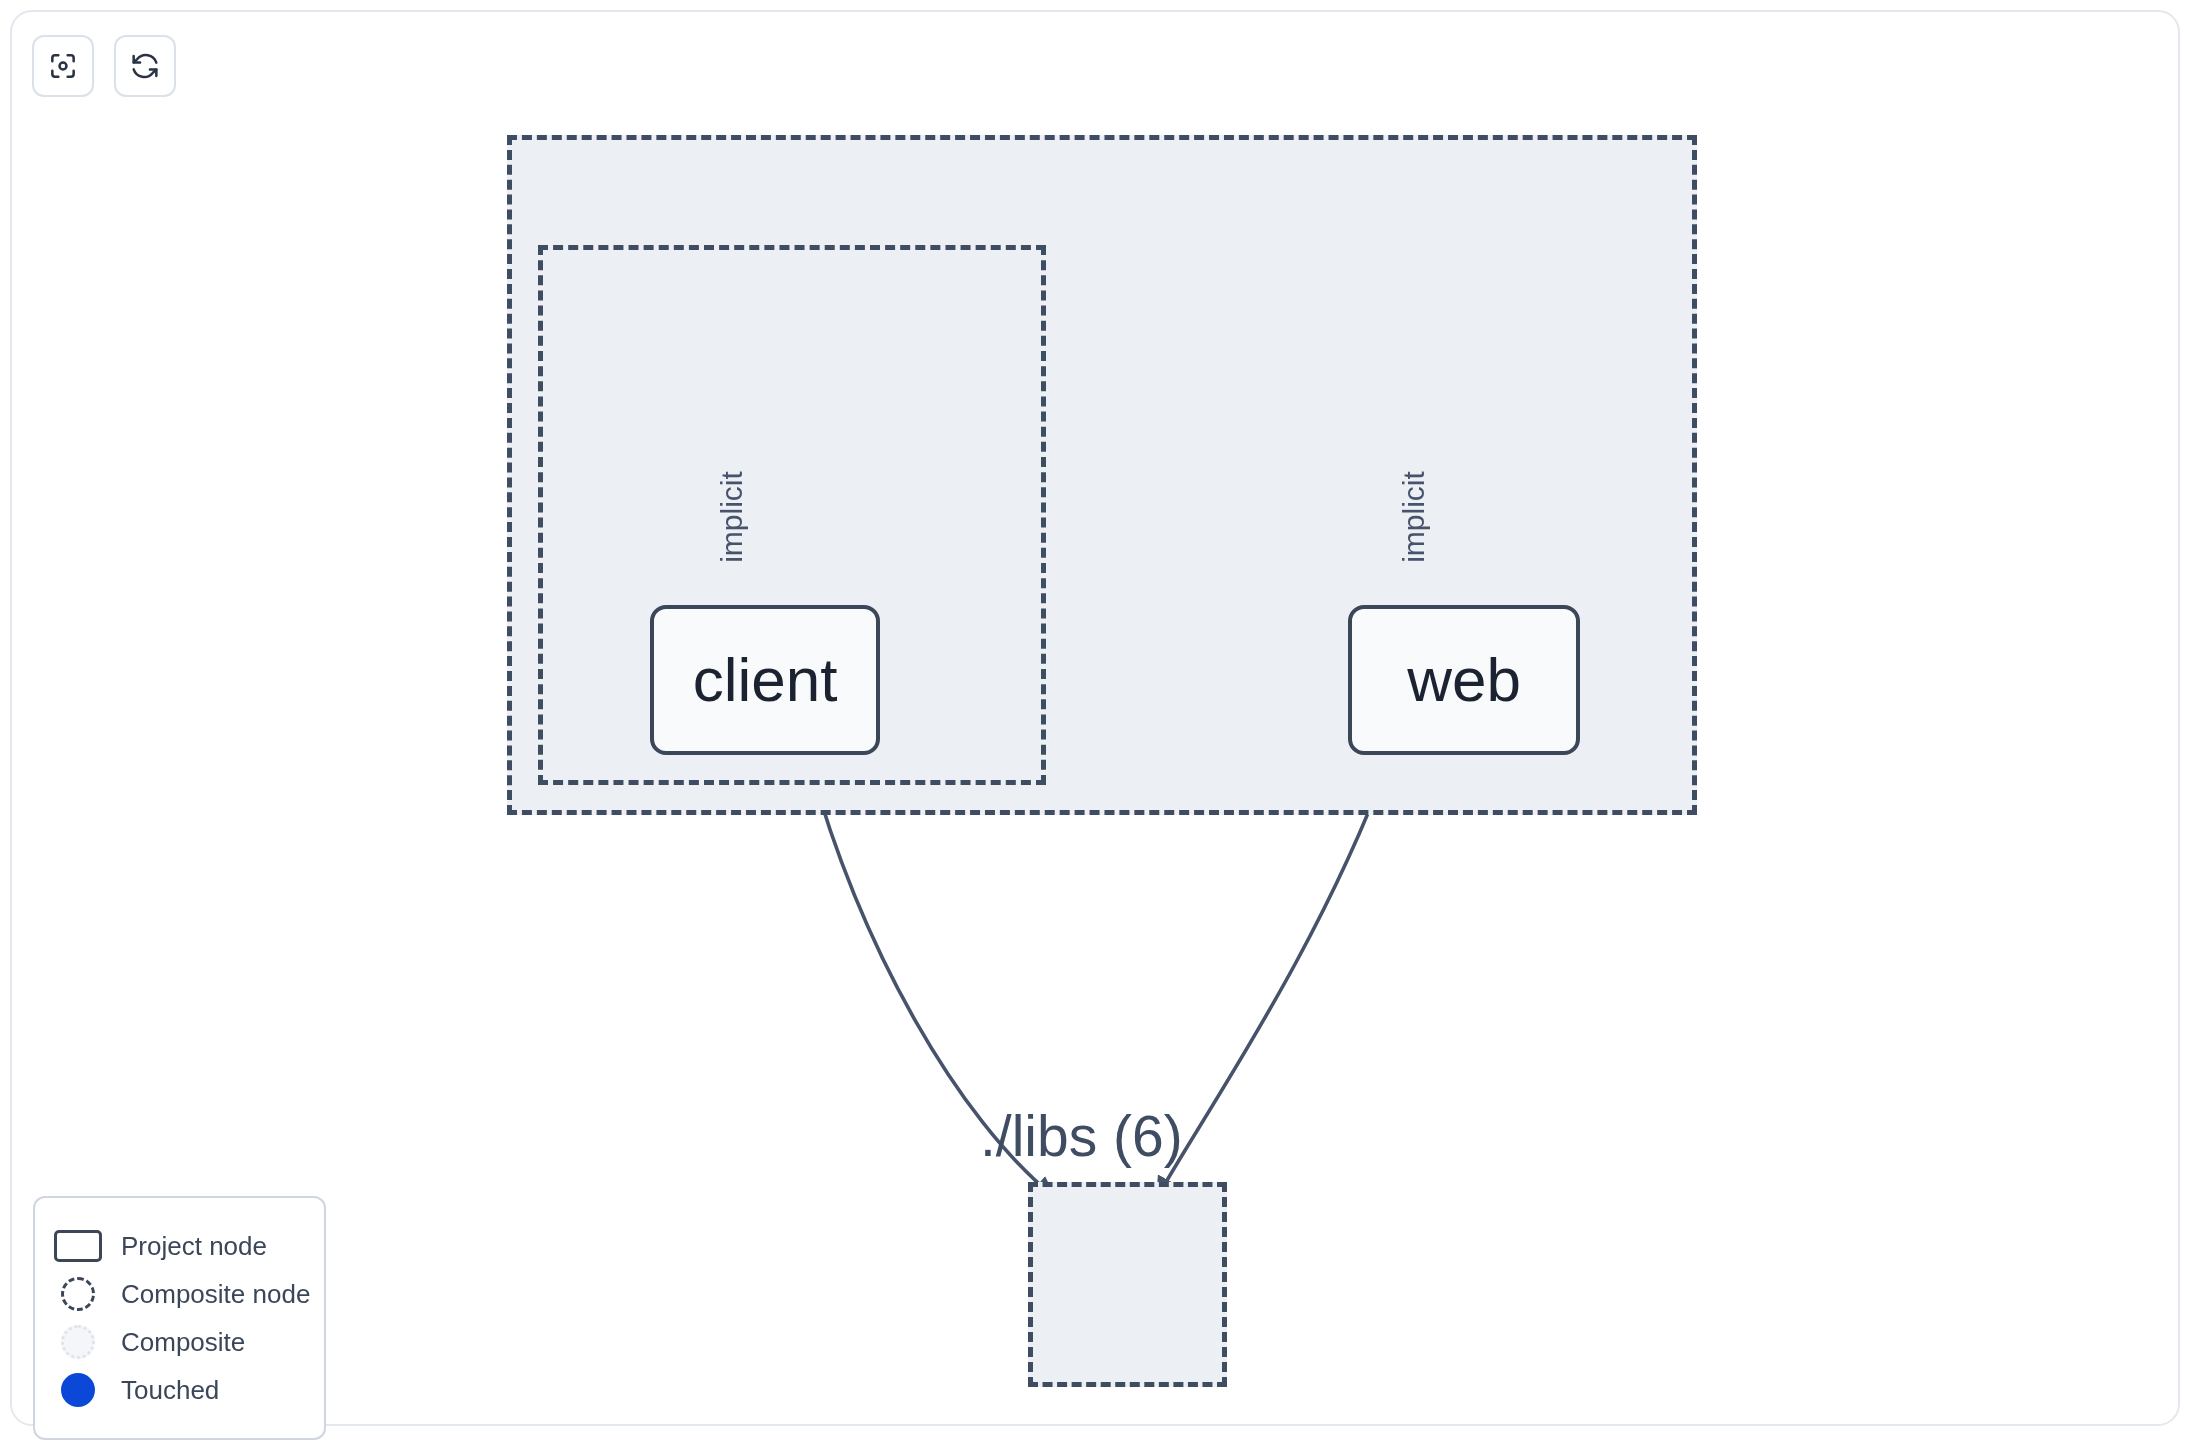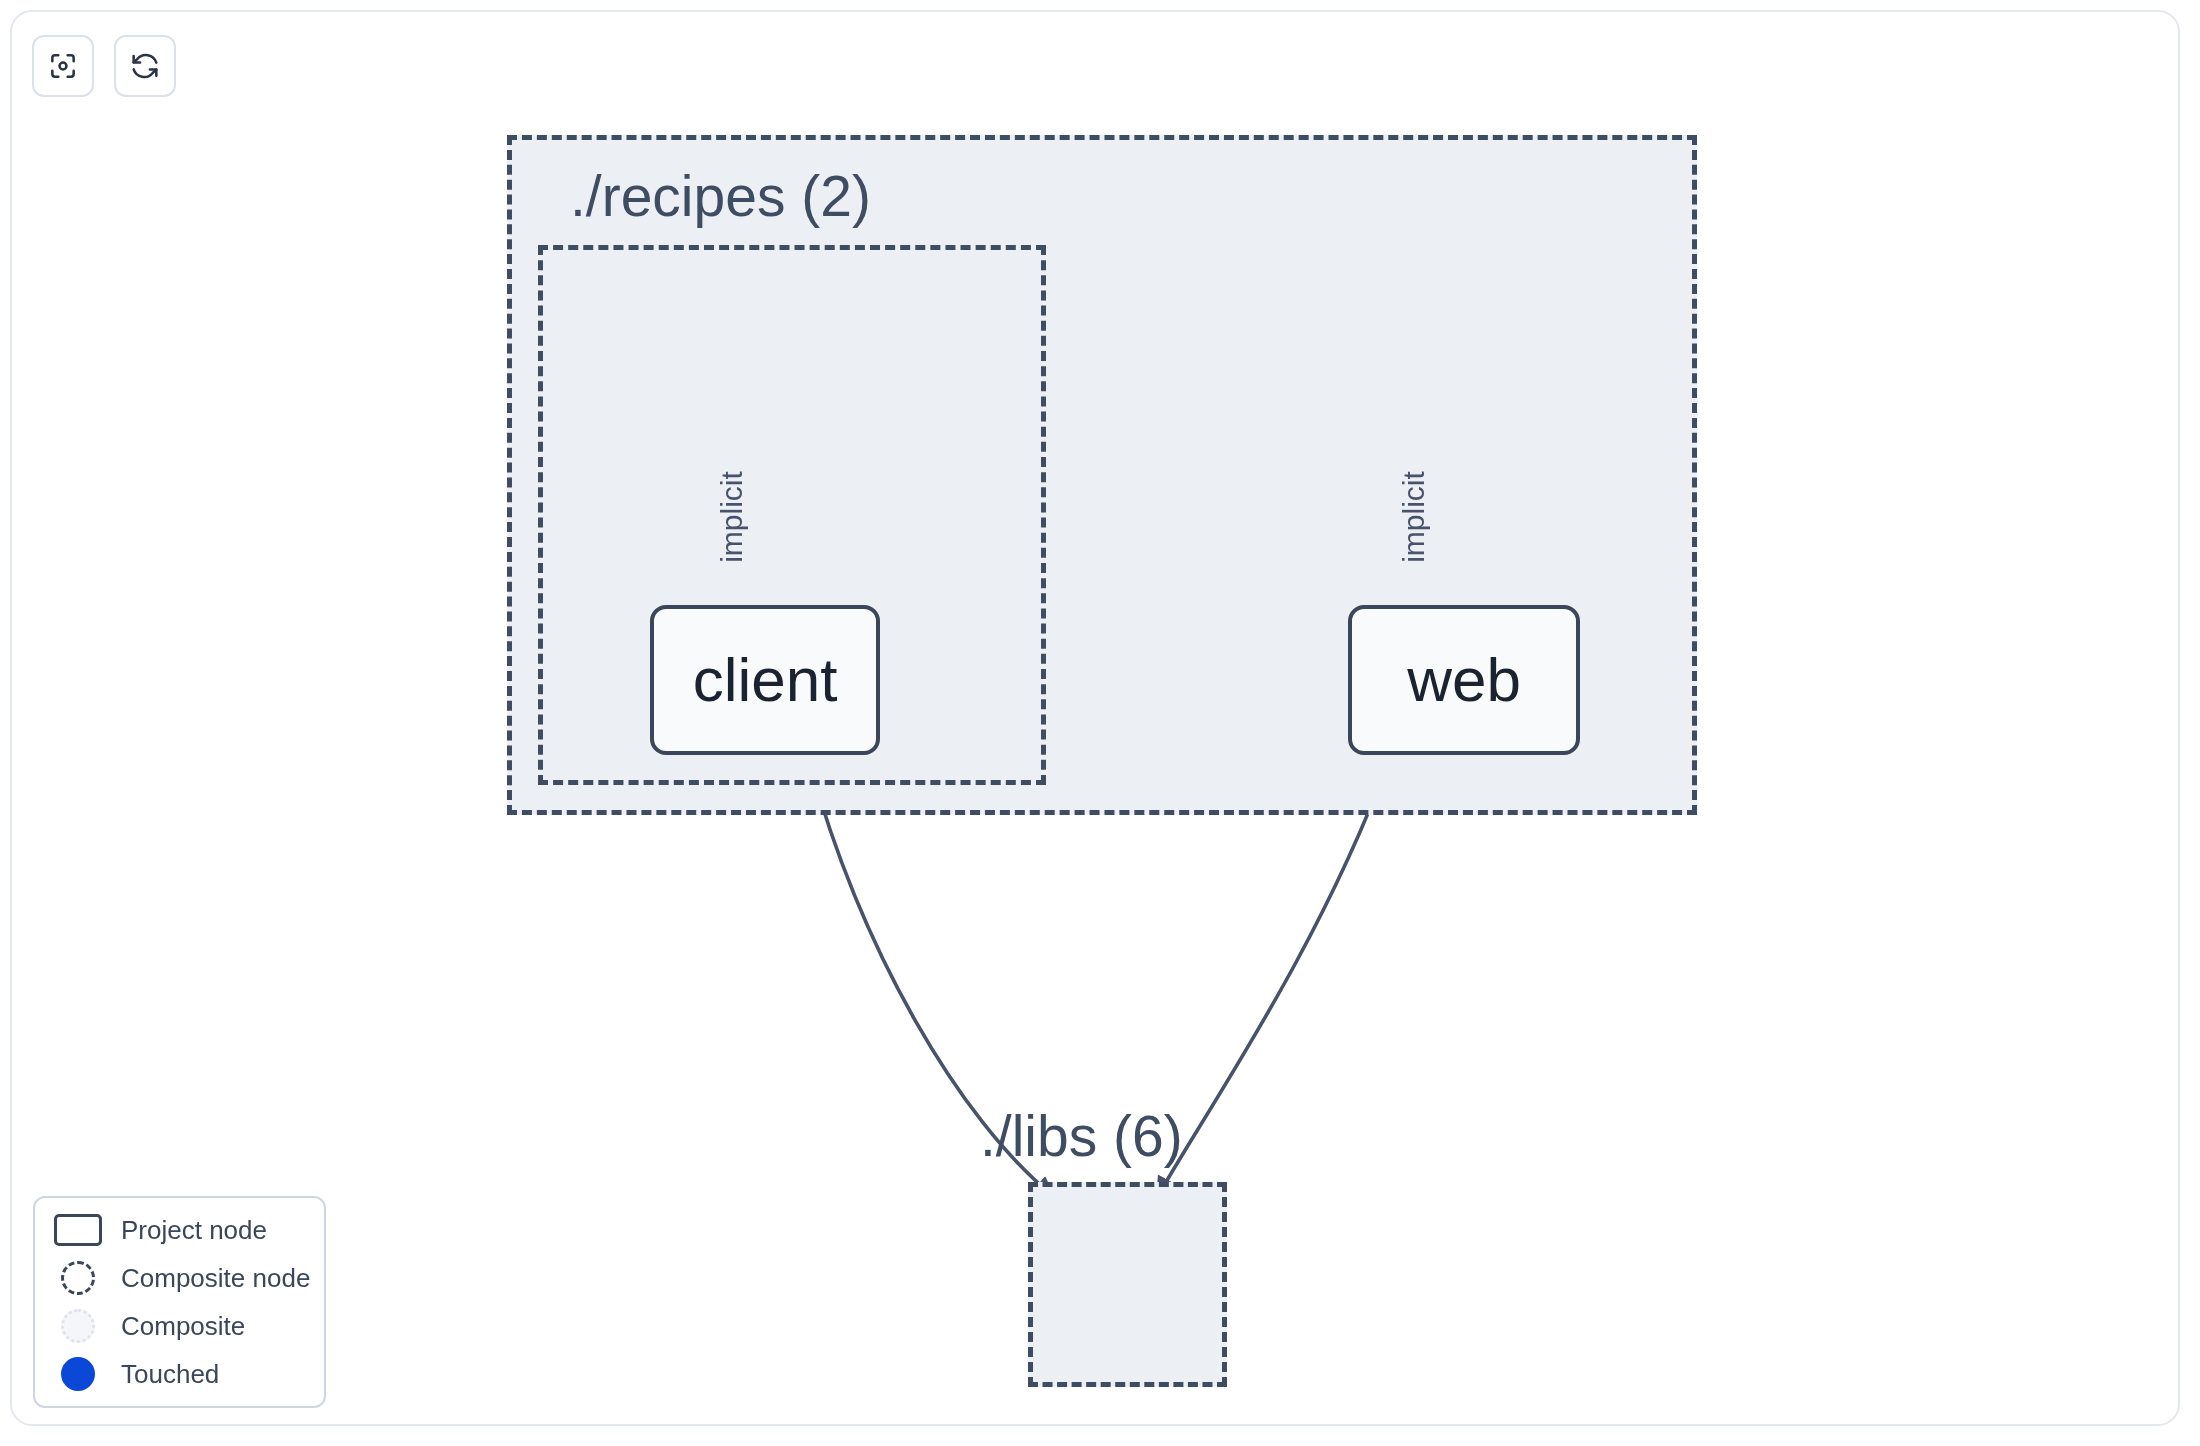--- a/index.html
+++ b/index.html
@@ -120,21 +120,21 @@
 
   
   .legend {
     position: absolute;
     left: 33px;
     top: 1196px;
     width: 293px;
     border: 2px solid #cfd6e0;
     border-radius: 12px;
     background: #ffffff;
-    padding: 8px 18px;
+    padding: 24px 18px;
     box-sizing: border-box;
     z-index: 45;
   }
   .legend-row {
     display: flex;
     align-items: center;
     height: 48px;
     gap: 18px;
   }
   .legend-swatch {
@@ -227,21 +227,20 @@
     <path d="M 756 420 C 730 470 718 540 735 596" fill="none" stroke="#46536b" stroke-width="3.6" marker-end="url(#arrow)"></path>
 
     <path d="M 1440 420 C 1414 470 1404 540 1420 596" fill="none" stroke="#46536b" stroke-width="3.6" marker-end="url(#arrow)"></path>
 
     <path d="M 808 757 C 860 950 960 1120 1053 1196" fill="none" stroke="#46536b" stroke-width="3.6" marker-end="url(#arrow)"></path>
 
     <path d="M 1390 757 C 1320 950 1200 1120 1158 1196" fill="none" stroke="#46536b" stroke-width="3.6" marker-end="url(#arrow)"></path>
   </svg>
 
 
-  <div class="group-label" style="left:570px; top:168px;">./recipes (2)</div>
 
   <div class="group-label" style="left:980px; top:1108px;">./libs (6)</div>
 
 
 
   <div class="node" style="left:650px; top:605px; width:230px; height:150px;">
     <span class="node-label">client</span>
   </div>
 
   <div class="node" style="left:1348px; top:605px; width:232px; height:150px;">

